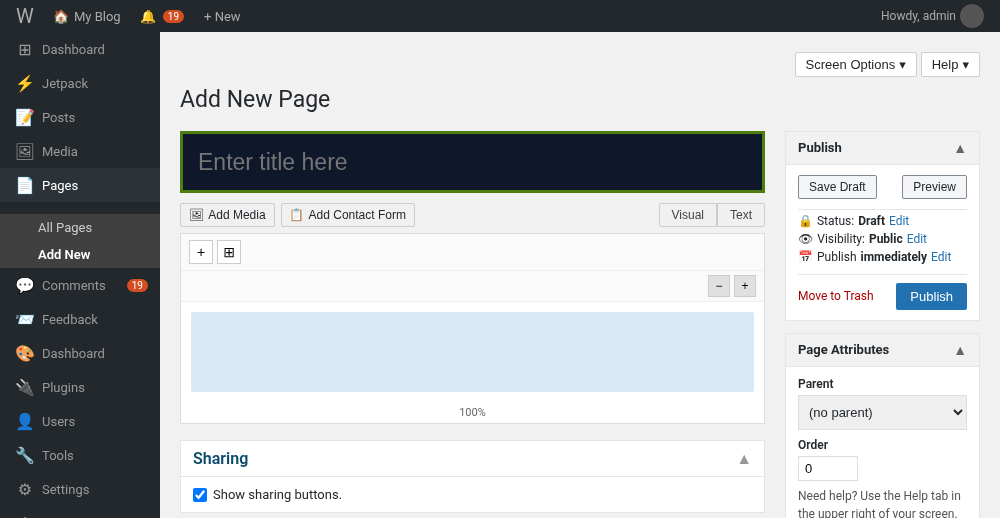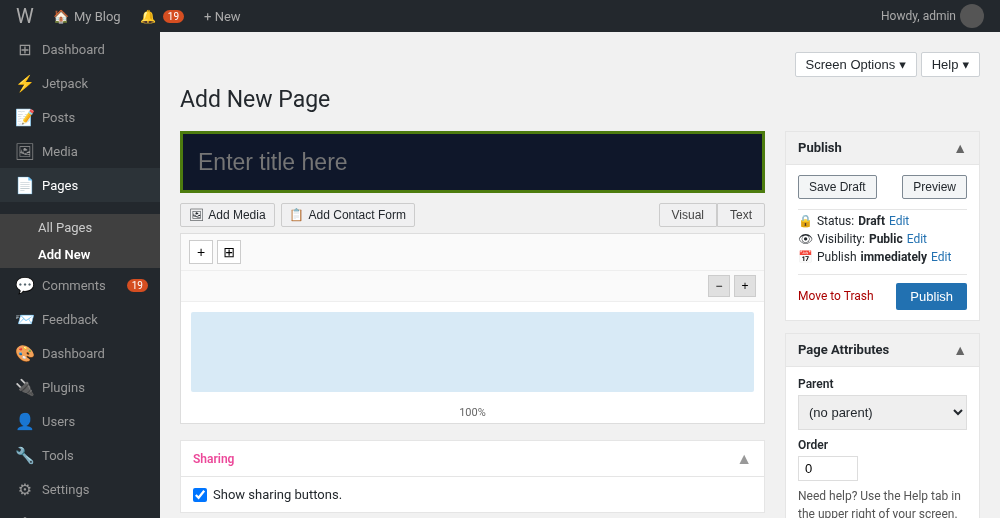--- a/index.html
+++ b/index.html
@@ -115,21 +115,21 @@
     .pb-percentage { text-align: center; padding: 4px; font-size: 11px; color: #666; }
 
     
     .meta-box {
       background: #fff; border: 1px solid #e5e5e5; margin-bottom: 16px;
     }
     .meta-box-header {
       display: flex; align-items: center; justify-content: space-between;
       padding: 8px 12px; border-bottom: 1px solid #e5e5e5; cursor: pointer;
     }
-    .meta-box-title { font-size: 12px; font-weight: 600; color: #ec4899; }
+    .meta-box-title { font-size: 16px; font-weight: 600; color: #0c4a6e; }
     .meta-box-toggle { color: #999; font-size: 16px; }
     .meta-box-content { padding: 10px 12px; }
     .sharing-checkbox-row { display: flex; align-items: flex-end; gap: 6px; }
     .sharing-checkbox { width: 14px; height: 14px; cursor: pointer; }
 
     
     .sidebar-panel {
       background: #fff; border: 1px solid #e5e5e5; margin-bottom: 12px;
     }
     .sidebar-panel-header {

